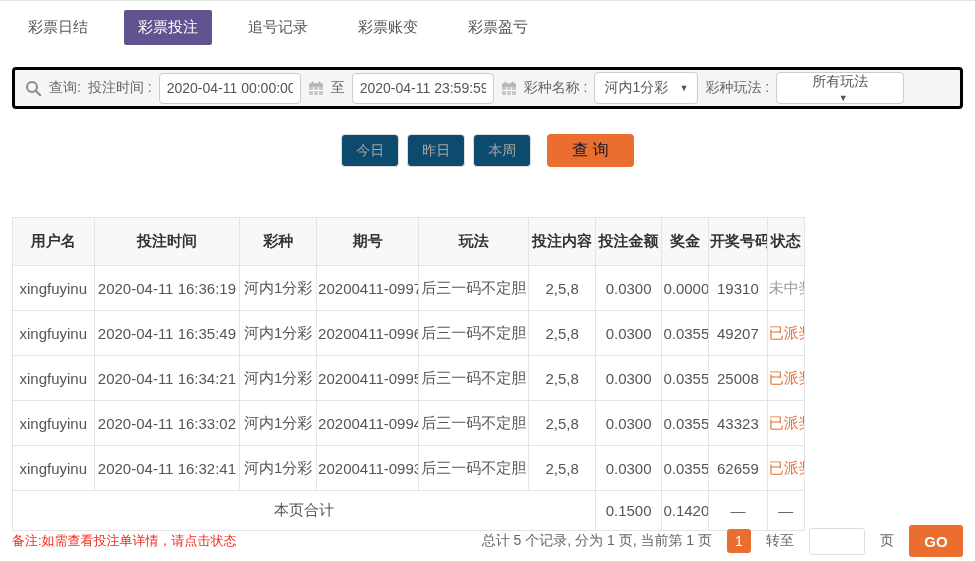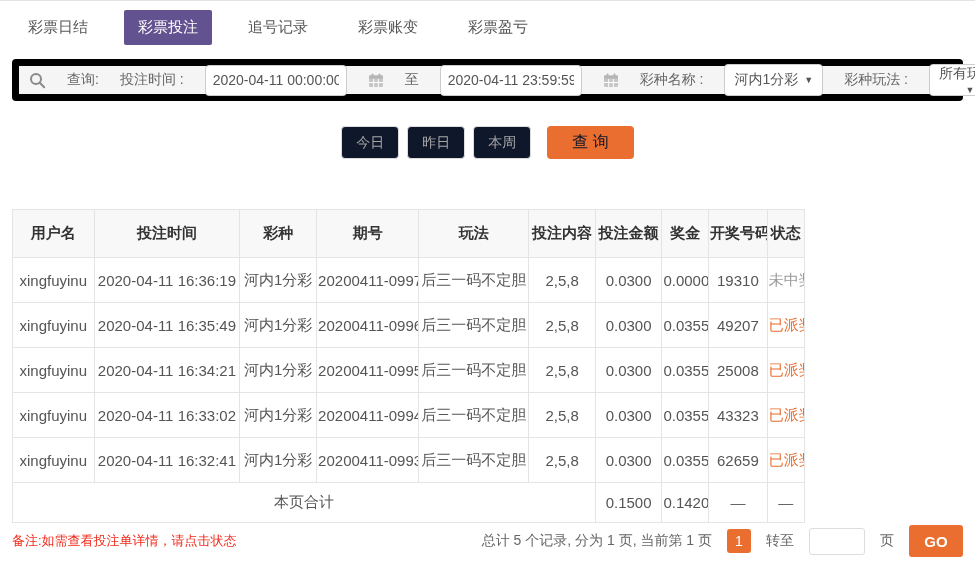--- a/index.html
+++ b/index.html
@@ -13,42 +13,42 @@
     width:975px;height:561px;overflow:hidden;background:#fff;
     font-family:"Liberation Sans","DejaVu Sans",sans-serif;
     color:#555;position:relative;border-top:1px solid #e3e3e3;
   }
   
   .tabbar{display:flex;align-items:center;gap:22px;padding:9px 14px 6px;}
   .tab{font-size:15px;color:#555;padding:8px 14px;cursor:pointer;white-space:nowrap;font-family:Liberation Mono, monospace;}
   .tab.active{background:var(--accent_purple);color:#fff;border-radius:2px;}
   
   .querybar{
-    margin:8px 12px 0;height:42px;background:#f5f5f5;border:7px solid #000000;
-    border-radius:4px;display:flex;align-items:center;padding:0 10px;gap:21px;
+    margin:16px 12px 0;height:42px;background:#f5f5f5;border:3px solid #000000;
+    border-radius:4px;display:flex;align-items:center;padding:0 10px;gap:7px;
     font-size:14px;color:#666;white-space:nowrap;
   }
   .icon{display:inline-flex;align-items:center;flex:0 0 auto;}
   .txtinput{
     height:31px;border:1px solid #ccc;border-radius:4px;background:#fff;
     padding:0 7px;font-size:14px;color:#555;width:142px;
     font-family:"Liberation Sans","DejaVu Sans",sans-serif;
   }
   .selectbox{
     height:32px;border:1px solid #ccc;border-radius:4px;background:#fff;
     display:flex;align-items:center;justify-content:space-between;
     padding:0 9px;color:#555;cursor:pointer;
   }
   .selectbox.w1{width:104px;}
   .selectbox.w2{width:128px;flex-direction:column;}
   .selectbox .arrow{font-size:9px;color:#555;margin-left:6px;}
   
   .btnrow{margin-top:25px;display:flex;justify-content:center;align-items:center;gap:8px;}
   .qbtn{
-    height:33px;padding:0 14px;border:1px solid #ddd;border-radius:4px;background:#0f172a;
+    height:33px;padding:0 14px;border:1px solid #ddd;border-radius:4px;background:#0c4a6e;
     color:#a6a6a6;font-size:14px;cursor:pointer;
     font-family:"Liberation Sans","DejaVu Sans",sans-serif;
   }
   .qbtn.primary{
     background:var(--accent_orange);border:none;color:#0f172a;font-size:16px;
     padding:0 25px;margin-left:8px;border-radius:4px;
   }
   
   table{
     width:793px;margin:50px 12px 0;border-collapse:collapse;table-layout:fixed;

